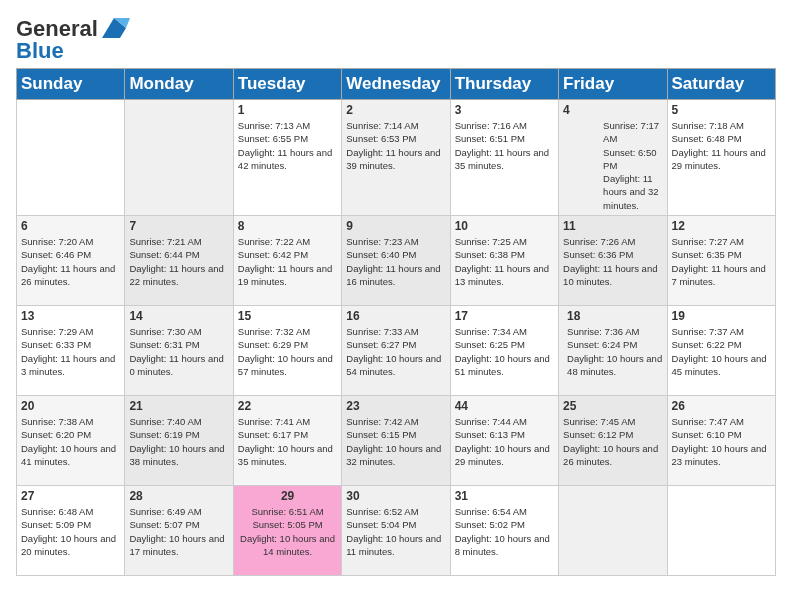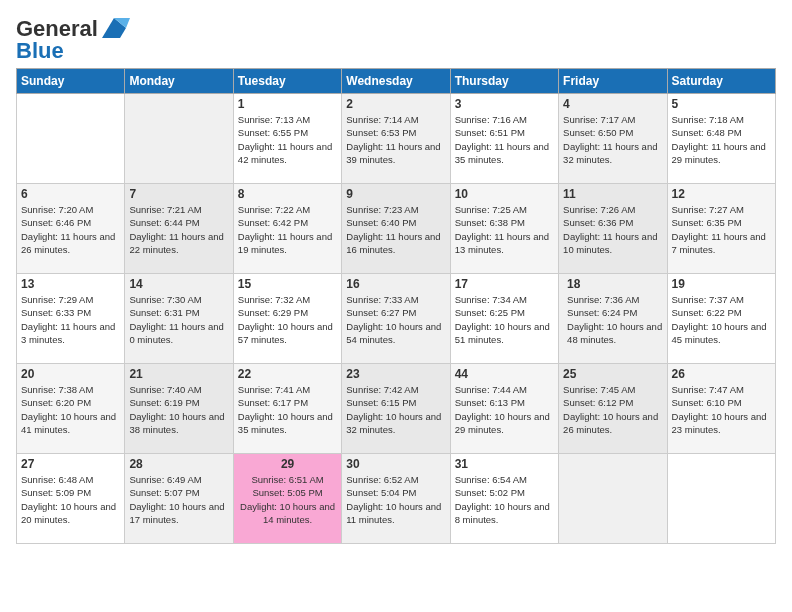--- a/index.html
+++ b/index.html
@@ -34,21 +34,21 @@
       margin-bottom: 10px;
     }
     table {
       width: 100%;
       border-collapse: collapse;
       table-layout: fixed;
     }
     th {
       background: #1a6fb5;
       color: #fff;
-      font-size: 12px;
+      font-size: 17px;
       font-weight: bold;
       padding: 5px 4px;
       text-align: left;
       border: 1px solid #aaa;
     }
     td {
       border: 1px solid #ccc;
       vertical-align: top;
       padding: 3px 4px;
       font-size: 10px;
@@ -127,21 +127,21 @@
 Daylight: 11 hours and 39 minutes.</div>
         </td>
         <td style="background: rgb(255, 255, 255);">
           <span class="day-number">3</span>
           <div class="day-info" style="white-space: pre-line;">Sunrise: 7:16 AM
 Sunset: 6:51 PM
 Daylight: 11 hours and 35 minutes.</div>
         </td>
         <td style="background: rgb(240, 240, 240);">
           <span class="day-number">4</span>
-          <div class="day-info" style="white-space: pre-line;">Sunrise: 7:17 AM
+          <div class="day-info" style="white-space: pre-line; margin-left: 40px;">Sunrise: 7:17 AM
 Sunset: 6:50 PM
 Daylight: 11 hours and 32 minutes.</div>
         </td>
         <td style="background: rgb(255, 255, 255);">
           <span class="day-number">5</span>
           <div class="day-info" style="white-space: pre-line;">Sunrise: 7:18 AM
 Sunset: 6:48 PM
 Daylight: 11 hours and 29 minutes.</div>
         </td>
       </tr>

